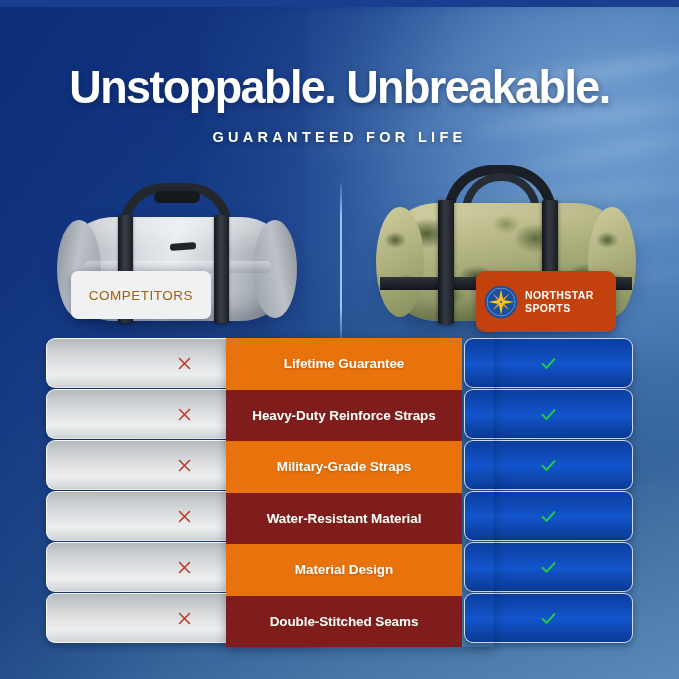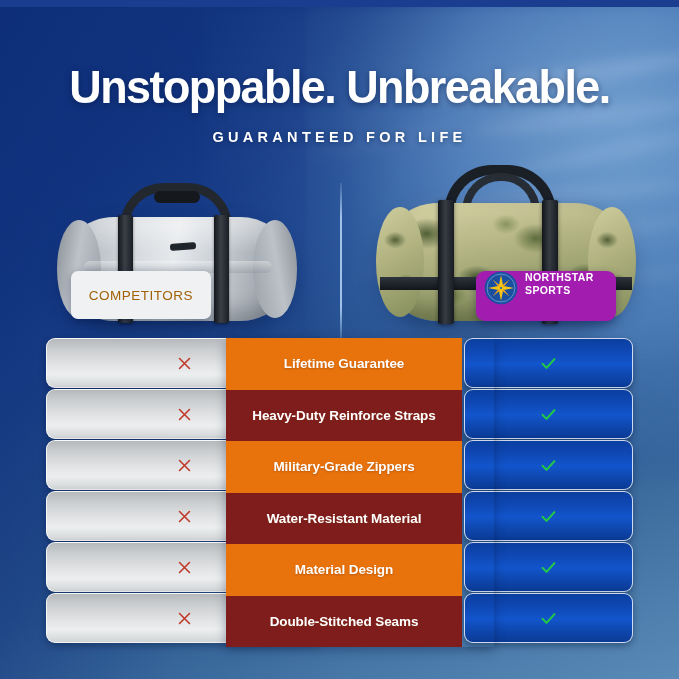--- a/index.html
+++ b/index.html
@@ -167,23 +167,23 @@
   
   .comp-pill {
     position:absolute; left:71px; top:264px; width:140px; height:48px;
     background:#f0f1f2; border-radius:7px;
     display:flex; align-items:center; justify-content:center;
     box-shadow:0 3px 9px rgba(0,20,60,.35);
   }
   .comp-pill span { font-size:13.5px; font-weight:400; color:#a16207; letter-spacing:.5px; }
 
   .brand-badge {
-    position:absolute; left:476px; top:264px; width:140px; height:50px;
-    background:#a21caf; border-radius:9px;
-    display:flex; gap:7px; padding-left:8px;
+    position:absolute; left:476px; top:264px; width:140px; height:61px;
+    background:#c2410c; border-radius:9px;
+    display:flex; align-items:center; gap:7px; padding-left:8px;
     box-shadow:0 3px 9px rgba(0,20,60,.38);
   }
   .seal { width:34px; height:34px; flex:0 0 34px; position:relative; }
   .brand-text {
     font-size:10.5px; font-weight:700; color:#ffffff; line-height:1.22; letter-spacing:.4px;
   }
 
   
   .table { position:absolute; left:0; top:331px; width:679px; height:309px; }
 
@@ -414,21 +414,21 @@
     </div>
 
     <div class="orange-col">
       <div class="orange-cell dark" style="top:0px">
         <span>Lifetime Guarantee</span>
       </div>
       <div class="orange-cell light" style="top:51.5px">
         <span>Heavy-Duty Reinforce Straps</span>
       </div>
       <div class="orange-cell dark" style="top:103px">
-        <span>Military-Grade Zippers</span>
+        <span>Military-Grade Straps</span>
       </div>
       <div class="orange-cell light" style="top:154.5px">
         <span>Water-Resistant Material</span>
       </div>
       <div class="orange-cell dark" style="top:206px">
         <span>Material Design</span>
       </div>
       <div class="orange-cell light" style="top:257.5px">
         <span>Double-Stitched Seams</span>
       </div>

